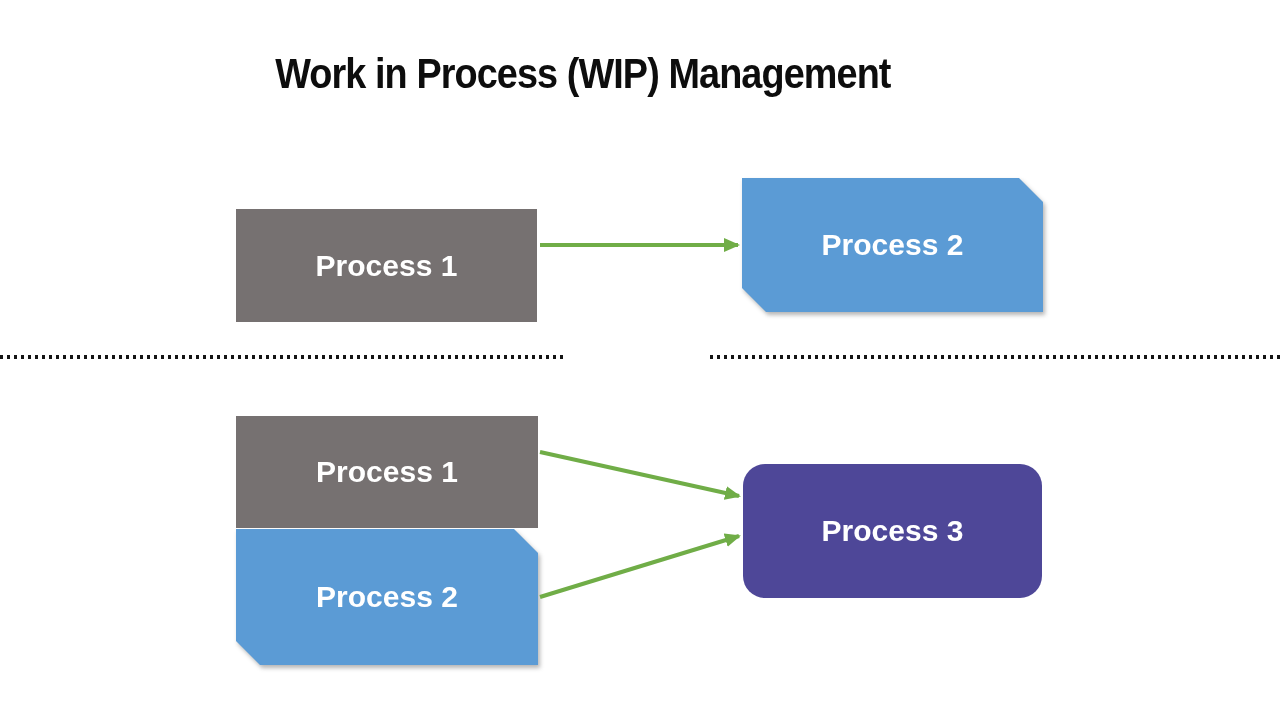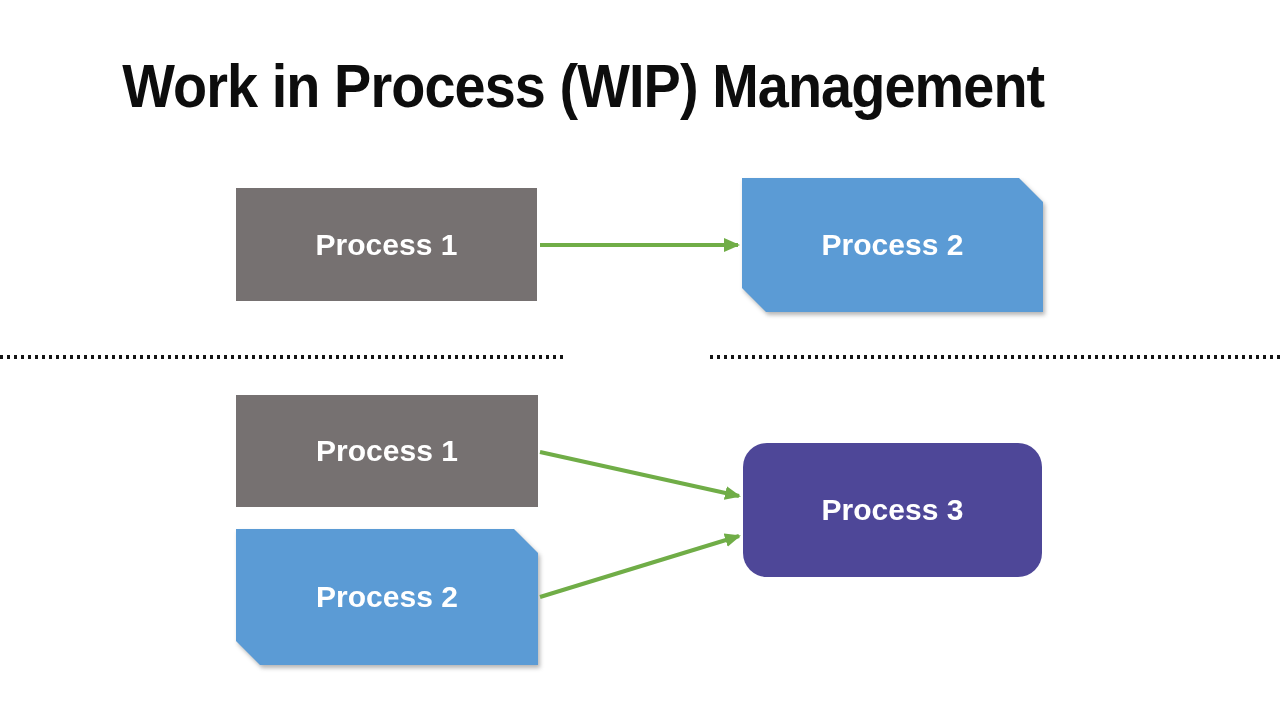--- a/index.html
+++ b/index.html
@@ -9,59 +9,60 @@
     height: 720px;
     background: #ffffff;
     overflow: hidden;
     font-family: "Liberation Sans", sans-serif;
   }
   .title {
     position: absolute;
     left: 0; top: 50px;
     width: 1166px;
     text-align: center;
-    font-size: 62px;
+    font-size: 42px;
     font-weight: 700;
     color: #0d0d0d;
     letter-spacing: -1px;
   }
   .title > span {
     display: inline-block;
     transform: scaleX(0.9);
     transform-origin: center;
     white-space: nowrap;
   }
   .pbox {
     position: absolute;
     display: flex;
     align-items: center;
     justify-content: center;
     color: #ffffff;
     font-size: 30px;
     font-weight: 700;
+    margin-top: 21px;
   }
   .rect-gray { background: #767171; }
   .snip-wrap { position: absolute; filter: drop-shadow(2px 3px 2px rgba(90,90,90,0.45)); }
   .snip-inner {
     width: 100%; height: 100%;
     background: #5b9bd5;
     display: flex; align-items: center; justify-content: center;
     color: #ffffff; font-size: 30px; font-weight: 700;
     clip-path: polygon(0 0, calc(100% - 24px) 0, 100% 24px, 100% 100%, 24px 100%, 0 calc(100% - 24px));
   }
   .rounded-purple {
     background: #4e4798;
     border-radius: 22px;
   }
   
   .p1-top  { left: 236px; top: 188px; width: 301px; height: 113px; }
   .p2-top  { left: 742px; top: 178px; width: 301px; height: 134px; }
   .p1-bot  { left: 236px; top: 395px; width: 302px; height: 112px; }
   .p2-bot  { left: 236px; top: 529px; width: 302px; height: 136px; }
-  .p3-box  { left: 743px; top: 443px; width: 299px; height: 134px; border-radius: 24px; }
+  .p3-box  { left: 743px; top: 443px; width: 299px; height: 134px; }
 
   .dotted {
     position: absolute;
     top: 355px;
     height: 4px;
     background: repeating-linear-gradient(to right, #141414 0 3px, transparent 3px 7px);
   }
   .dotted-left  { left: 0;     width: 565px; }
   .dotted-right { left: 710px; width: 570px; }
   .or-label {

